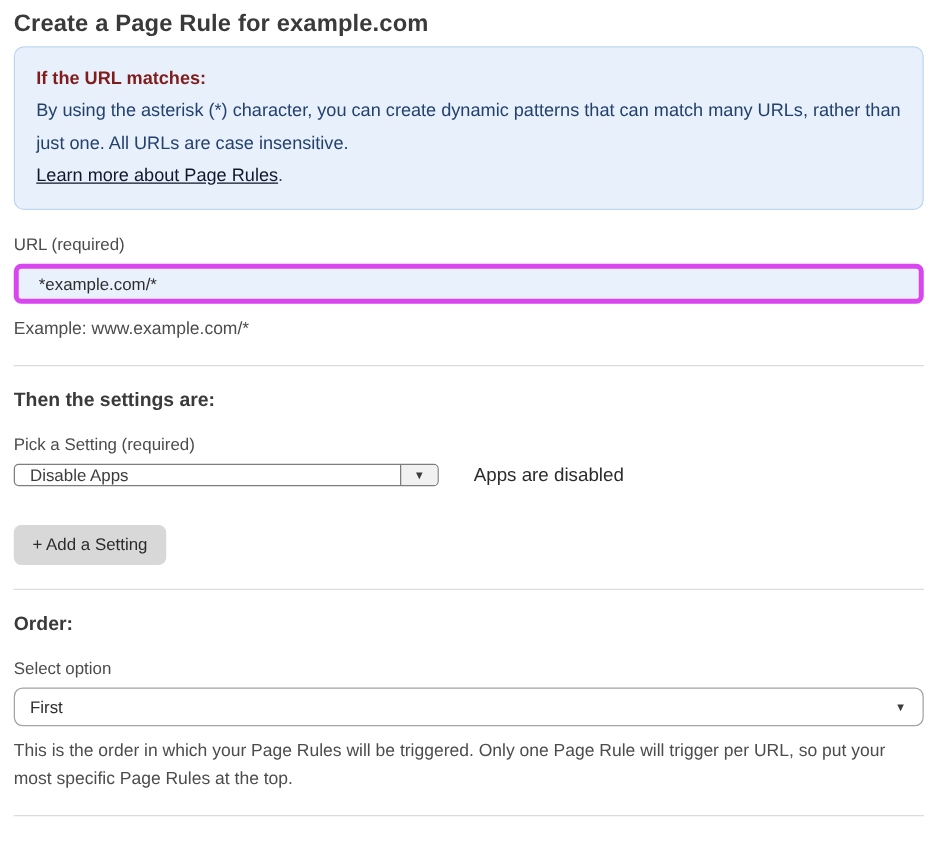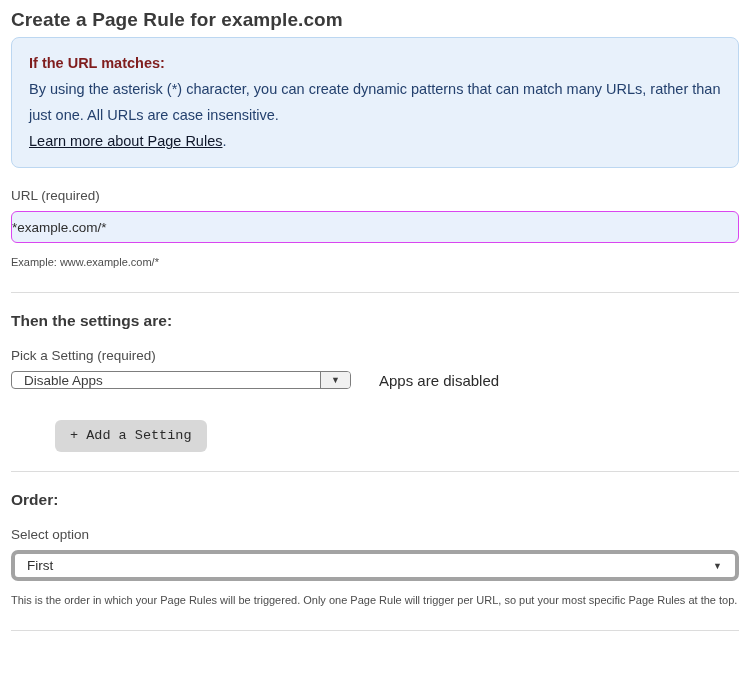--- a/index.html
+++ b/index.html
@@ -41,35 +41,35 @@
   }
   .info-link-suffix { color: #24416e; }
 
   
   .field-label {
     font-size: 13.5px;
     color: #4c4c4c;
     margin-bottom: 8px;
   }
   .helper-text {
-    font-size: 11px;
+    font-size: 14px;
     color: #4c4c4c;
     margin-top: 8px;
     line-height: 22px;
   }
 
   
   .url-input {
     display: block;
     width: 100%;
     height: 32px;
     background: #e9f1fc;
-    border: 1px solid #d946ef;
+    border: 4px solid #d946ef;
     border-radius: 6px;
-    padding: 0 0;
+    padding: 0 16px;
     font-family: "Liberation Sans", sans-serif;
     font-size: 13.5px;
     color: #2e2e2e;
     outline: none;
   }
 
   .divider {
     border: none;
     border-top: 1px solid #dcdcdc;
     margin: 19px 0;
@@ -116,39 +116,38 @@
   .picker-status {
     margin-left: 28px;
     font-size: 15px;
     color: #2b2b2b;
   }
 
   .btn {
     display: inline-block;
     border: none;
     border-radius: 6px;
-    font-family: Liberation Mono, monospace;
+    font-family: Liberation Sans, sans-serif;
     font-size: 13.5px;
     cursor: pointer;
     padding: 0 15px;
     height: 32px;
     line-height: 32px;
-    margin-left: 44px;
   }
   .btn-gray { background: #d8d8d8; color: #2b2b2b; }
 
   .add-setting-btn { margin-top: 31px; }
 
   
   .order-select {
     position: relative;
     width: 100%;
     height: 31px;
     background: #ffffff;
-    border: 4px solid #a3a3a3;
+    border: 1px solid #a3a3a3;
     border-radius: 7px;
     display: flex;
     align-items: center;
     padding: 0 12px;
     font-size: 13.5px;
     color: #2e2e2e;
     cursor: pointer;
   }
   .order-select-caret {
     position: absolute;

